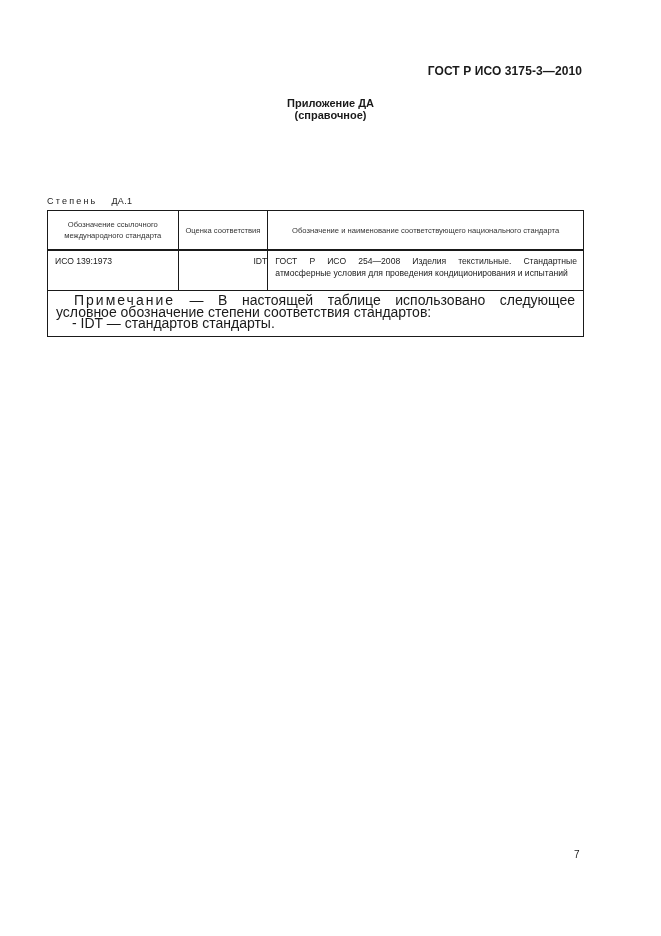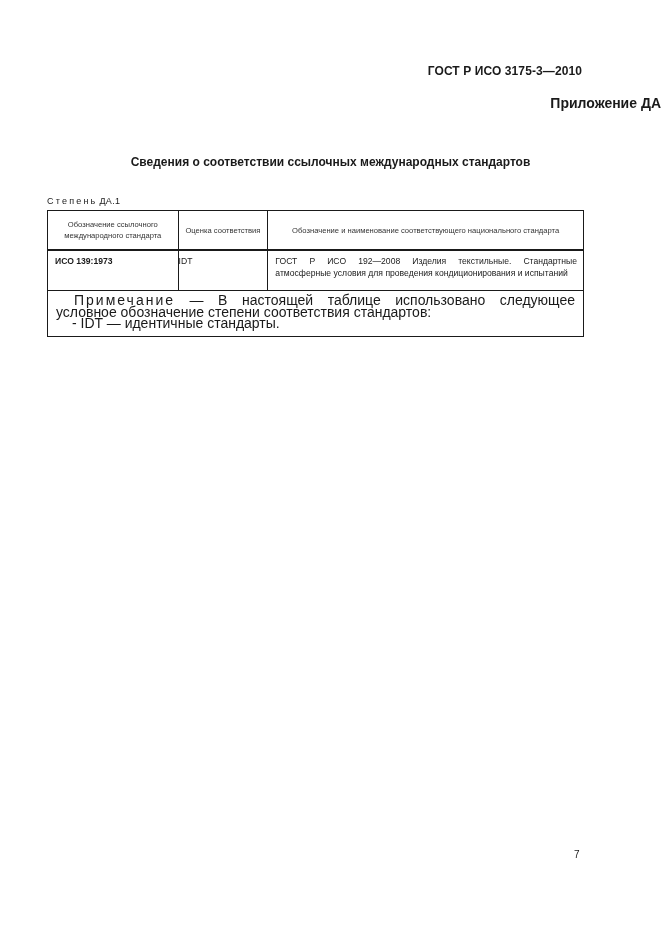--- a/index.html
+++ b/index.html
@@ -6,91 +6,91 @@
   body {
     width: 661px; height: 936px; background: #ffffff; position: relative;
     font-family: "Liberation Sans", "DejaVu Sans", sans-serif; color: #1a1a1a;
     overflow: hidden;
   }
   .page-header {
     position: absolute; left: 0; right: 79px; top: 64px;
     text-align: right; font-weight: bold; font-size: 12px; letter-spacing: 0.1px; margin-left: 43px;
   }
   .annex {
-    position: absolute; left: 0; width: 661px; top: 97px; text-align: right;
-    font-weight: bold; font-size: 14px; line-height: 12px;
+    position: absolute; left: 0; width: 661px; top: 97px; text-align: center;
+    font-weight: bold; font-size: 11px; line-height: 12px;
   }
   .doc-title {
     position: absolute; left: 0; width: 661px; top: 155px; text-align: center;
     font-weight: bold; font-size: 12px; line-height: 15px;
   }
   .table-caption {
     position: absolute; left: 47px; top: 196px; font-size: 9px; letter-spacing: 2.2px;
   }
-  .table-caption .num { letter-spacing: 0.3px; margin-left: 2px; }
+  .table-caption .num { letter-spacing: 0.3px; margin-left: 14px; }
   table.standards {
     position: absolute; left: 47px; top: 210px; width: 537px;
     border-collapse: collapse; font-size: 8.6px; line-height: 11.5px; border-radius: 14px;
   }
   table.standards td, table.standards th {
     border: 1px solid #1a1a1a; vertical-align: top; padding: 0;
   }
   table.standards th {
     font-weight: normal; font-size: 7.6px; line-height: 11px; text-align: center;
     vertical-align: middle; height: 38px; color: #333;
   }
   table.standards thead tr { border-bottom: 2.5px solid #1a1a1a; }
   table.standards thead th { border-bottom: 2.5px solid #1a1a1a; }
   .c1 { width: 130px; }
   .c2 { width: 89px; }
   .c3 { width: 316px; margin-top: 37px; }
-  td.ref { padding: 5px 0 0 7px !important; height: 34px; font-weight: bold; }
-  td.degree { text-align: left; padding-top: 5px !important; }
+  td.ref { padding: 5px 0 0 7px !important; height: 34px; }
+  td.degree { text-align: right; padding-top: 5px !important; }
   td.national { padding: 5px 6px 0 7px !important; text-align: justify; }
   td.note { padding: 4px 8px 6px 8px !important; font-size: 14px; line-height: 11.5px; }
   .note-label { letter-spacing: 2px; }
   .note-p { text-indent: 18px; margin: 0; text-align: justify; }
   .note-item { margin: 0; padding-left: 16px; }
   .page-number {
     position: absolute; left: 574px; top: 849px; font-size: 10px;
   }
 </style>
 </head>
 <body>
 
 <div class="page-header">ГОСТ Р ИСО 3175-3—2010</div>
 
 <div class="annex">
   <div>Приложение ДА</div>
+  <div>(справочное)</div>
 </div>
 
 <div class="doc-title">
-  <div>Сведения о соответствии ссылочных международных стандартов</div>
 </div>
 
 <div class="table-caption">
   <span>Степень</span><span class="num">ДА.1</span>
 </div>
 
 <table class="standards">
   <thead>
     <tr>
       <th class="c1">Обозначение ссылочного международного стандарта</th>
       <th class="c2">Оценка соответствия</th>
       <th class="c3">Обозначение и наименование соответствующего национального стандарта</th>
     </tr>
   </thead>
   <tbody>
     <tr>
       <td class="ref">ИСО  139:1973</td>
       <td class="degree">IDT</td>
-      <td class="national">ГОСТ  Р ИСО 192—2008 Изделия текстильные. Стандартные атмосферные условия для проведения кондиционирования и испытаний</td>
+      <td class="national">ГОСТ  Р ИСО 254—2008 Изделия текстильные. Стандартные атмосферные условия для проведения кондиционирования и испытаний</td>
     </tr>
     <tr>
       <td class="note" colspan="3">
         <p class="note-p"><span class="note-label">Примечание</span><span> — В настоящей таблице использовано следующее условное обозначение степени соответствия стандартов:</span></p>
-        <p class="note-item">- IDT — идентичные стандарты.</p>
+        <p class="note-item">- IDT — стандартов стандарты.</p>
       </td>
     </tr>
   </tbody>
 </table>
 
 <div class="page-number">7</div>
 
 </body></html>

